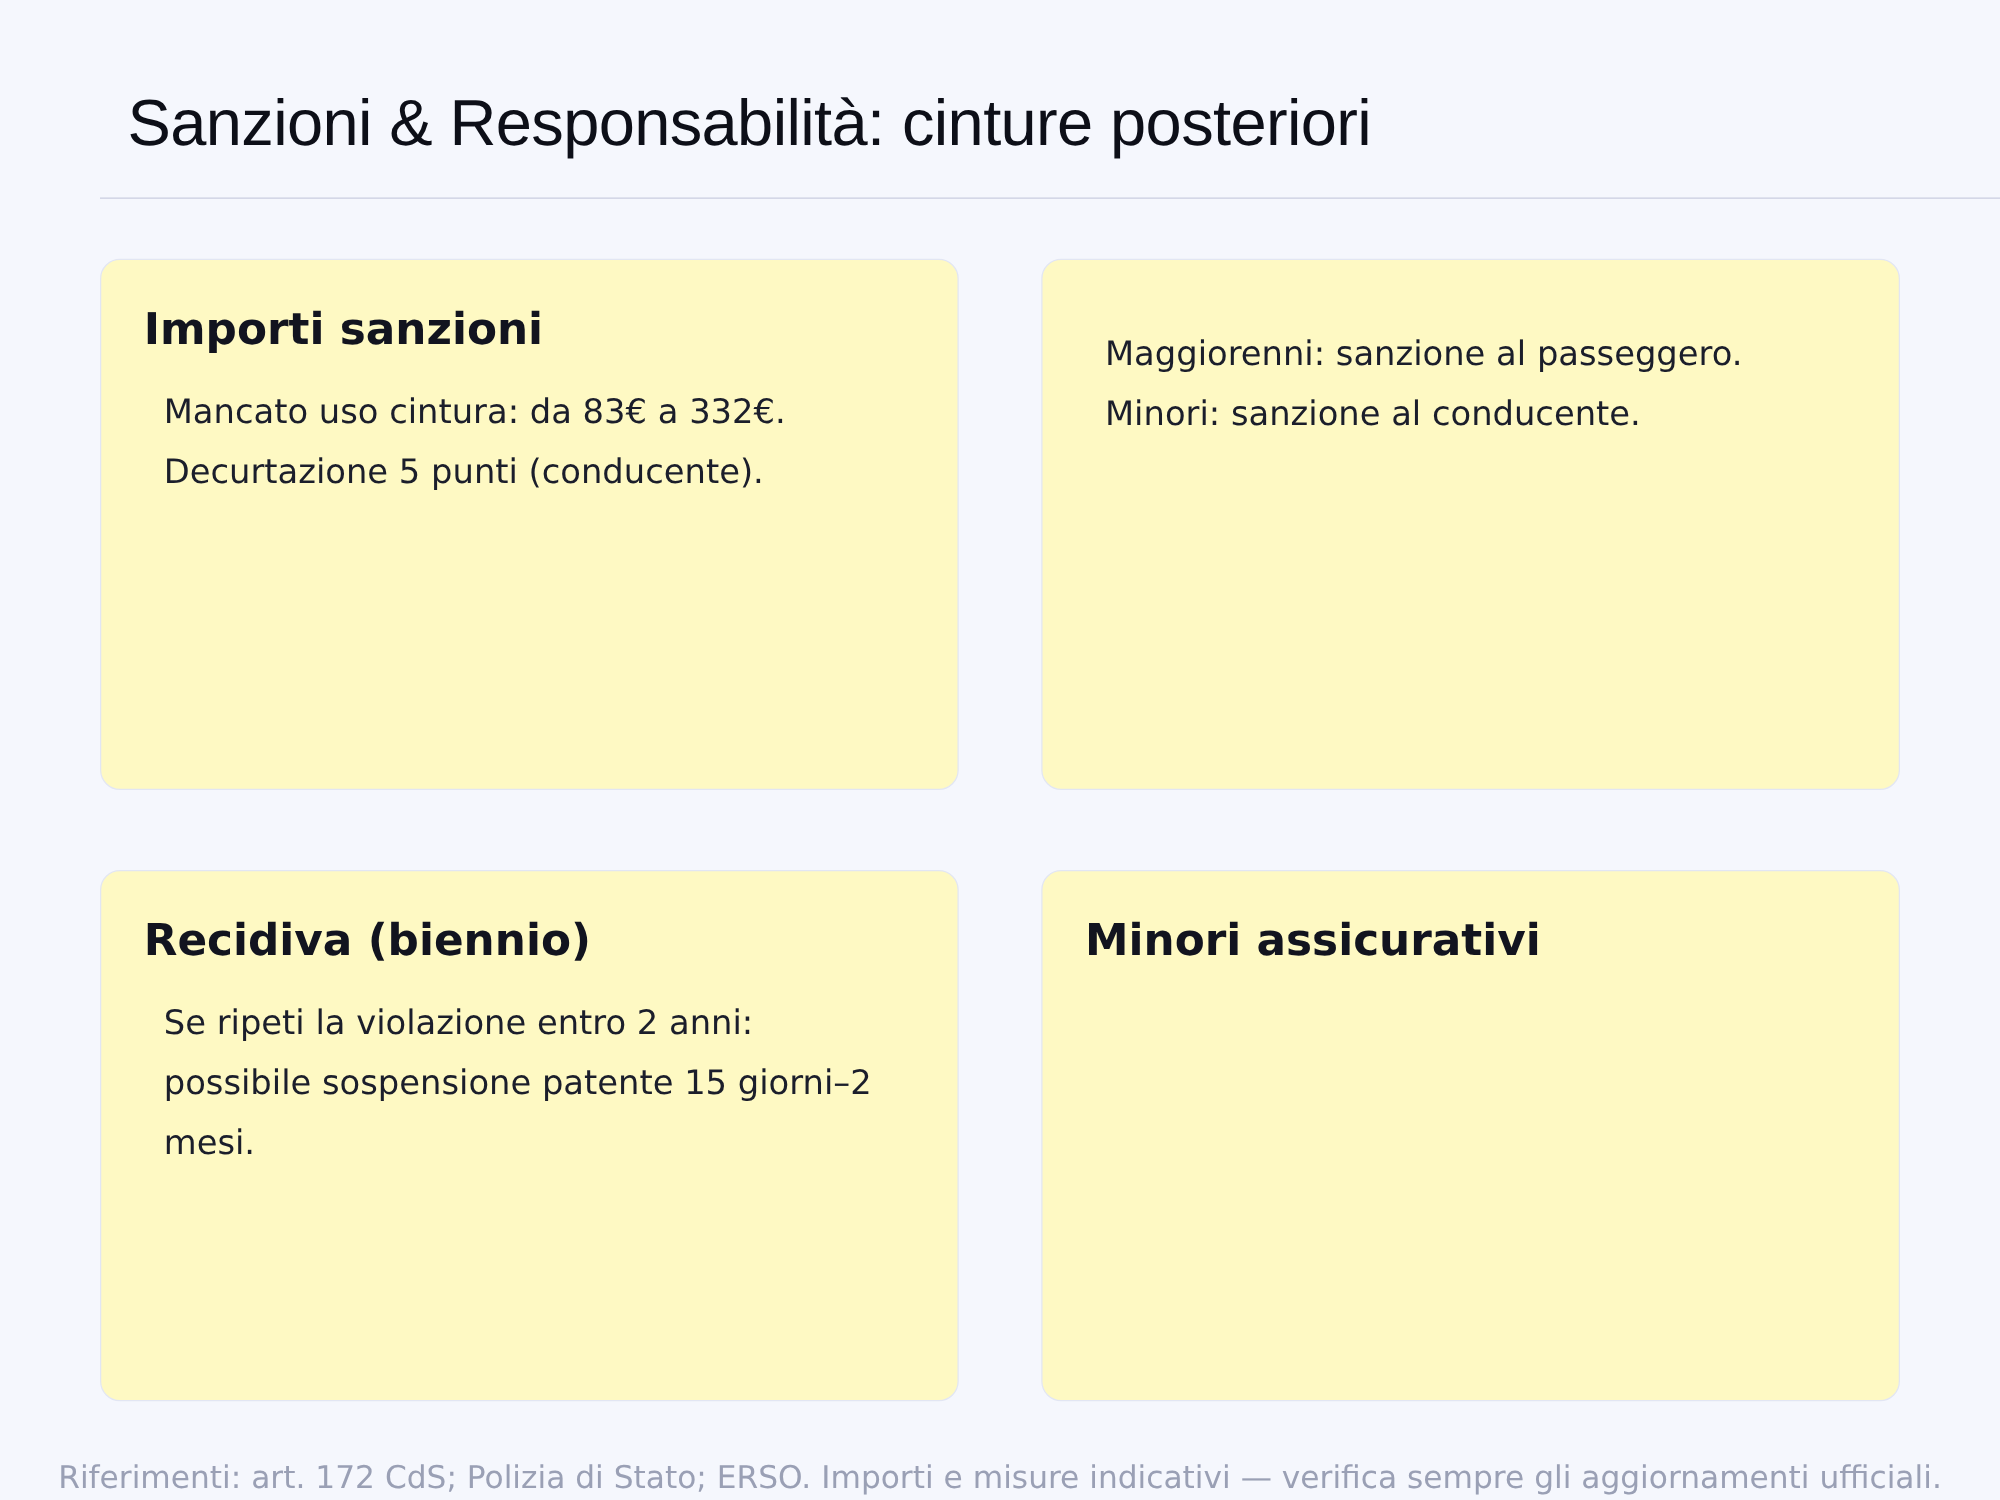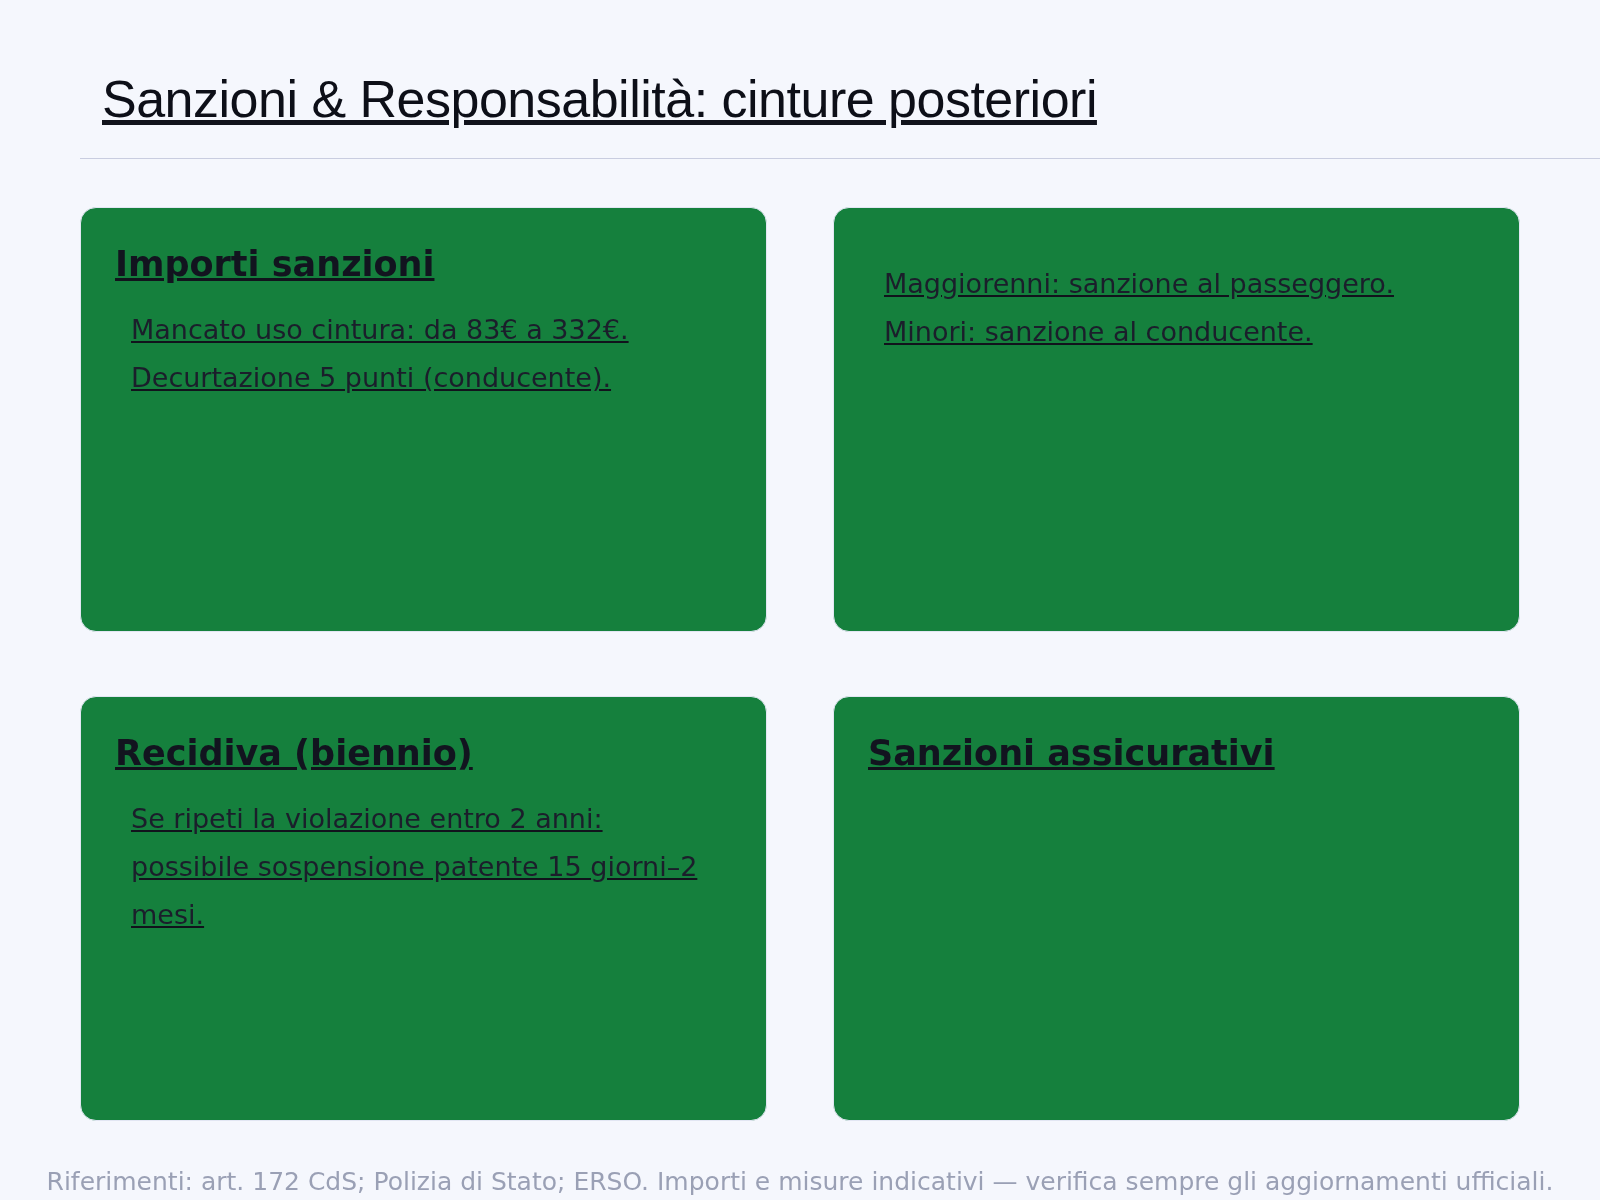--- a/index.html
+++ b/index.html
@@ -13,21 +13,20 @@
     font-family: "DejaVu Sans", sans-serif;
     color: #11131c;
     overflow: hidden;
     position: relative;
   }
   .slide {
     position: absolute;
     inset: 0;
     padding: 0 80px;
     box-sizing: border-box;
-    text-decoration: underline;
   }
   .page-title {
     font-family: "Liberation Sans", sans-serif;
     font-size: 52px;
     font-weight: 400;
     letter-spacing: -0.5px;
     color: #0d0f18;
     margin: 0;
     padding-top: 70px;
     padding-left: 22px;
@@ -41,21 +40,21 @@
     border-top: 1px solid #c9cde0;
   }
   .cards {
     margin-top: 48px;
     display: grid;
     grid-template-columns: 1fr 1fr;
     column-gap: 66px;
     row-gap: 64px;
   }
   .card {
-    background: #15803d;
+    background: #fef9c3;
     border: 1px solid #e2e6f3;
     border-radius: 16px;
     padding: 36px 34px 30px 34px;
     box-sizing: border-box;
     min-height: 425px;
   }
   .card-title {
     font-family: "DejaVu Sans", sans-serif;
     font-size: 35px;
     font-weight: bold;
@@ -101,20 +100,20 @@
     <div class="card">
       <p class="card-body">Maggiorenni: sanzione al passeggero. Minori: sanzione al conducente.</p>
     </div>
 
     <div class="card">
       <h2 class="card-title">Recidiva (biennio)</h2>
       <p class="card-body">Se ripeti la violazione entro 2 anni: possibile sospensione patente 15 giorni–2 mesi.</p>
     </div>
 
     <div class="card">
-      <h2 class="card-title">Sanzioni assicurativi</h2>
+      <h2 class="card-title">Minori assicurativi</h2>
     </div>
 
   </div>
 
   <div class="footnote">Riferimenti: art. 172 CdS; Polizia di Stato; ERSO. Importi e misure indicativi — verifica sempre gli aggiornamenti ufficiali.</div>
 
 </div>
 
 </body></html>

